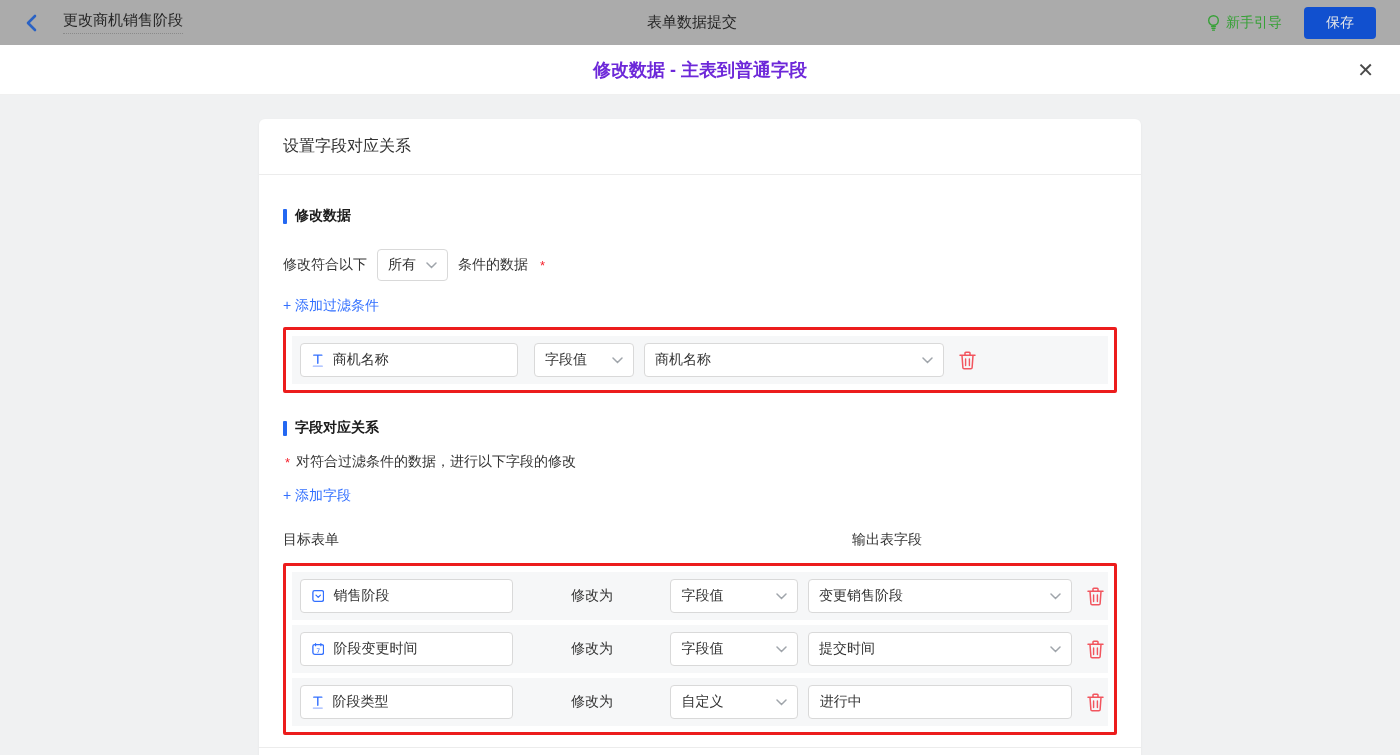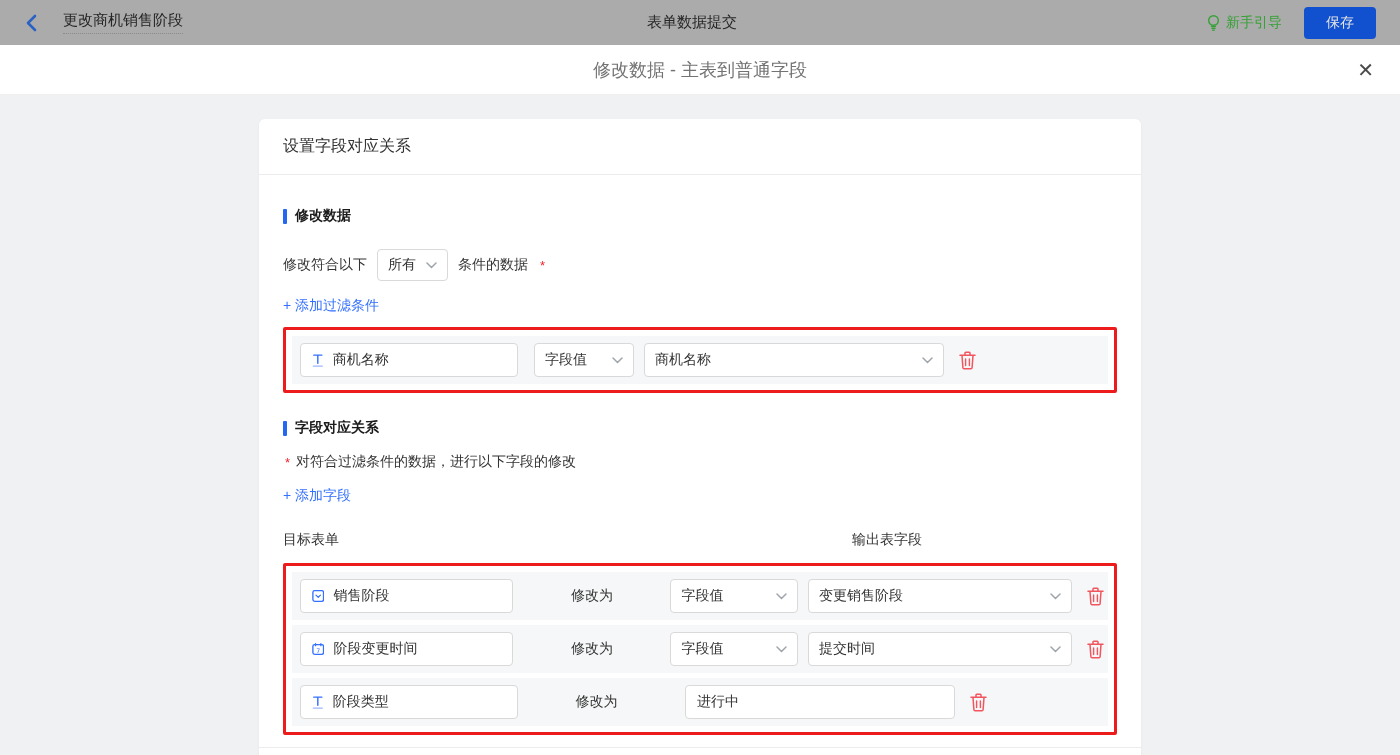--- a/index.html
+++ b/index.html
@@ -10,21 +10,21 @@
   .topbar-left { display:flex; align-items:center; gap:21px; }
   .back-btn { width:18px; height:18px; cursor:pointer; display:flex; align-items:center; }
   .flow-name { font-size:15px; color:#262626; padding-bottom:3px; border-bottom:1px dotted #8a8a8a; cursor:pointer; }
   .topbar-center { position:absolute; left:0; right:16px; text-align:center; font-size:15px; color:#262626; pointer-events:none; }
   .topbar-right { margin-left:auto; display:flex; align-items:center; gap:22px; z-index:1; }
   .guide { display:flex; align-items:center; gap:5px; color:#36a136; font-size:14px; cursor:pointer; }
   .save-btn { background:#1150cf; color:#e8e8e8; font-size:14px; border:none; border-radius:4px; padding:7px 22px; cursor:pointer;font-family:Liberation Serif, serif; }
 
   
   .modal-header { height:50px; background:#ffffff; display:flex; align-items:center; justify-content:center; position:relative; border-bottom:1px solid #f0f0f0; }
-  .modal-title { font-size:18px; font-weight:normal; color:#737373; }
+  .modal-title { font-size:18px; font-weight:bold; color:#6d28d9; }
   .modal-close { position:absolute; right:26px; top:13px; font-size:20px; color:#4a4a4a; cursor:pointer; line-height:24px; }
 
   
   .page-body { height:660px; padding-top:24px; }
   .card { width:882px; margin:0 auto; background:#fff; border-radius:6px; box-shadow:0 1px 3px rgba(0,0,0,0.05); padding-bottom:12px; }
   .card-header { padding:17px 24px; font-size:16px; color:#333; border-bottom:1px solid #ececec; }
   .card-content { padding:0 24px; }
 
   .section-title { display:flex; align-items:center; gap:8px; font-size:14px; font-weight:bold; color:#1b1b1b; }
   .section-bar { width:4px; height:15px; background:#2468f2; border-radius:1px; }
@@ -231,20 +231,26 @@
 
         <div class="row-strip">
           <div class="field-input" style="margin-left:4px;">
             <svg width="13" height="15" viewBox="0 0 13 15">
               <path d="M2 1.5 h9 M6.5 1.5 v9" stroke="#3370ff" stroke-width="1.6" fill="none" stroke-linecap="round"></path>
               <path d="M1.5 13.8 h10" stroke="#9db6ff" stroke-width="1.4" stroke-linecap="round"></path>
             </svg>
             <input type="text" readonly="" value="阶段类型" style="">
           </div>
           <div class="map-label">修改为</div>
+          <div class="select-box" style="width:130px;">
+            <span>自定义</span>
+            <svg class="chev" width="11" height="7" viewBox="0 0 11 7">
+                <path d="M1 1 L5.5 5.5 L10 1" fill="none" stroke="#a0a5ab" stroke-width="1.5" stroke-linecap="round"></path>
+              </svg>
+          </div>
           <div class="plain-input" style="width:270px; margin-left:10px;">
             <input type="text" value="进行中" style="">
           </div>
           <svg class="trash" viewBox="0 0 17 19">
             <path d="M1 4.2 h15 M6 4 V2 a0.8 0.8 0 0 1 0.8-0.8 h3.4 a0.8 0.8 0 0 1 0.8.8 v2" fill="none" stroke="#f2555e" stroke-width="1.5" stroke-linecap="round"></path>
             <path d="M3 4.5 l0.9 12.2 a1.2 1.2 0 0 0 1.2 1.1 h6.8 a1.2 1.2 0 0 0 1.2-1.1 L14 4.5" fill="none" stroke="#f2555e" stroke-width="1.5" stroke-linejoin="round"></path>
             <path d="M6.6 8 v6.5 M10.4 8 v6.5" stroke="#f2555e" stroke-width="1.4" stroke-linecap="round"></path>
           </svg>
         </div>
 

